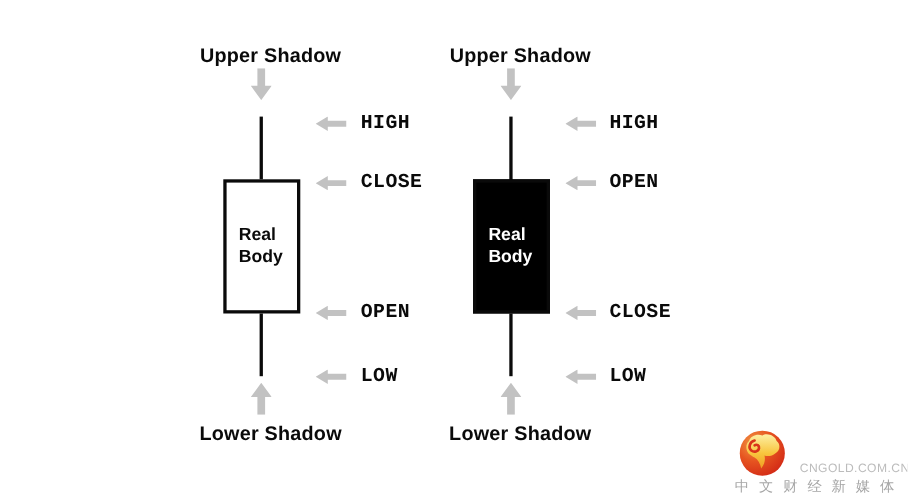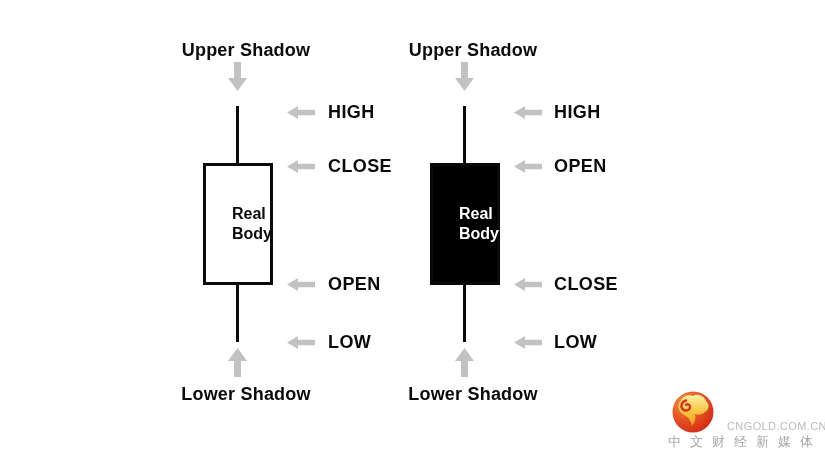--- a/index.html
+++ b/index.html
@@ -28,34 +28,35 @@
   .candle-body {
     position: absolute;
     width: 70px;
     height: 122px;
     border: 3px solid var(--ink);
     box-sizing: border-box;
     display: flex;
     align-items: center;
   }
   .candle-body .body-text {
-    padding-left: 26px;
+    padding-left: 11px;
     font-size: 16px;
     font-weight: bold;
     line-height: 20px;
     text-align: left;
   }
   .candle-body.white { background: var(--body-white-fill); color: var(--body-white-text); }
   .candle-body.black { background: var(--body-black-fill); color: var(--body-black-text); }
 
   .price-row {
     position: absolute;
     display: flex;
     align-items: center;
     height: 26px;
+    font-family: Liberation Mono, monospace;
   }
   .price-row .row-arrow { color: var(--arrow); display: block; }
   .price-row .row-text {
     font-size: 18px;
     font-weight: bold;
     color: var(--ink);
     letter-spacing: 0.4px;
     white-space: nowrap;
   }
 

